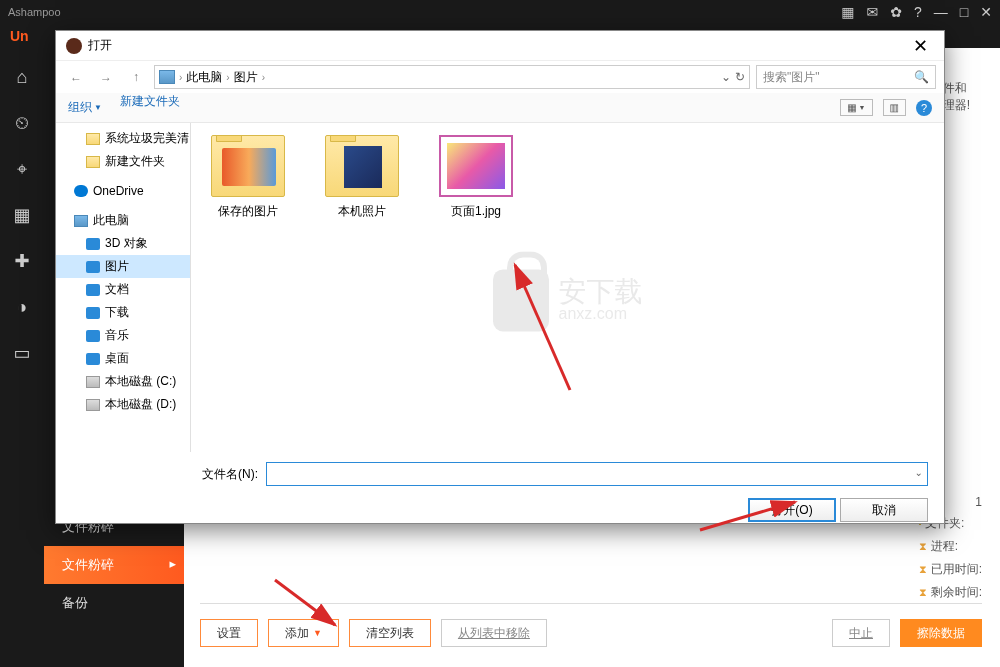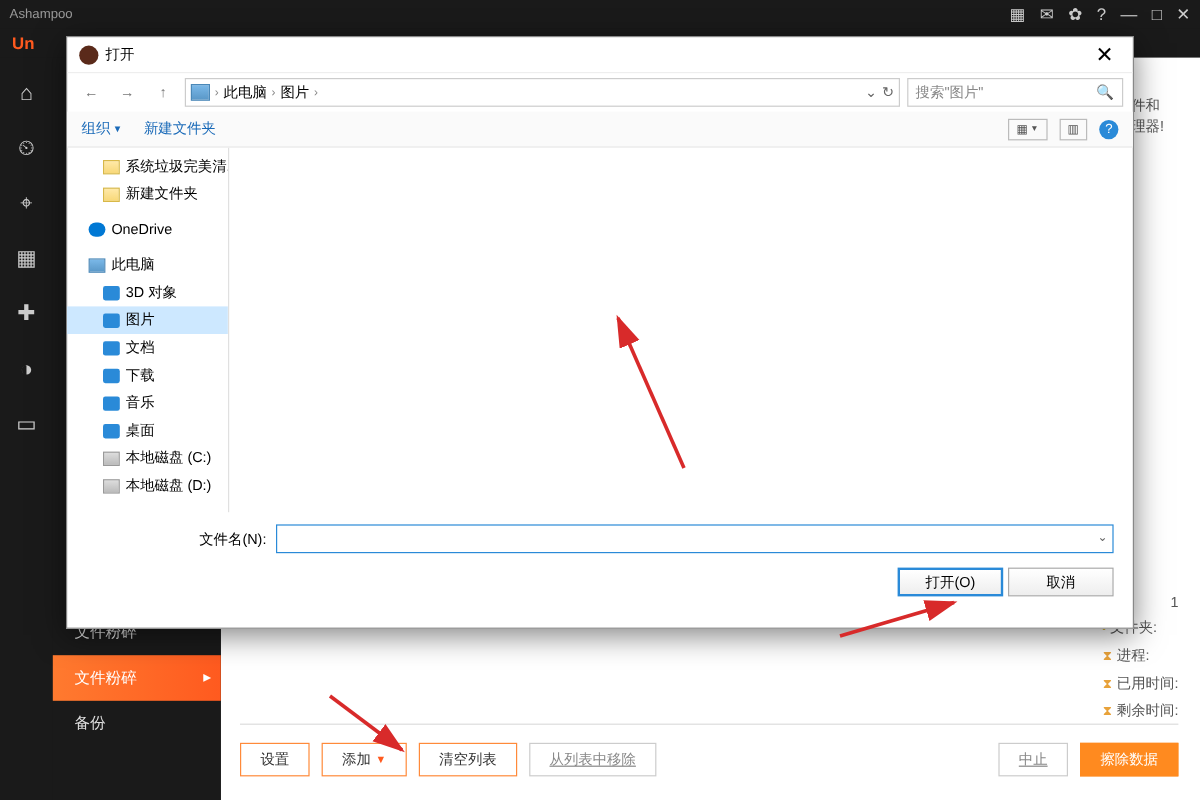--- a/index.html
+++ b/index.html
@@ -47,21 +47,21 @@
 .dlg-nav { height: 32px; display: flex; align-items: center; padding: 0 8px; gap: 6px; font-size: 12px; }
 .nav-arrow { width: 24px; height: 24px; display: flex; align-items: center; justify-content: center; color: #777; cursor: pointer; }
 .breadcrumb { flex: 1; height: 24px; border: 1px solid #ccc; display: flex; align-items: center; padding: 0 4px; gap: 4px; }
 .breadcrumb .pc-icon { width: 16px; height: 14px; background: linear-gradient(#7ab8e8,#5a98c8); border: 1px solid #4a88b8; }
 .breadcrumb .sep { color: #888; font-size: 10px; }
 .breadcrumb .crumb { cursor: pointer; }
 .breadcrumb .end-controls { margin-left: auto; display: flex; gap: 4px; color: #666; }
 .search-box { width: 180px; height: 24px; border: 1px solid #ccc; display: flex; align-items: center; padding: 0 6px; color: #888; }
 .search-box span:last-child { margin-left: auto; }
 
-.dlg-toolbar { height: 30px; display: flex; align-items: center; padding: 0 12px; font-size: 12px; border-bottom: 1px solid #e8e8e8; background: #fafafa; }
+.dlg-toolbar { height: 30px; display: flex; padding: 0 12px; font-size: 12px; border-bottom: 1px solid #e8e8e8; background: #fafafa; }
 .dlg-toolbar .org { color: #1a6ab8; cursor: pointer; display:flex; align-items:center; gap:2px;}
 .dlg-toolbar .org .dd { font-size: 8px; }
 .dlg-toolbar .newf { margin-left: 18px; color: #1a6ab8; cursor: pointer; }
 .dlg-toolbar .right-icons { margin-left: auto; display: flex; gap: 10px; align-items: center; color: #555; }
 .dlg-toolbar .right-icons .view-btn { border: 1px solid #bbb; padding: 2px 6px; font-size: 10px; display:flex; align-items:center; gap:2px;}
 .dlg-toolbar .help-icon { width: 16px; height: 16px; border-radius: 8px; background: #2a8ad8; color: #fff; display: flex; align-items: center; justify-content: center; font-size: 11px; }
 
 .dlg-body { flex: 1; display: flex; overflow: hidden; }
 .tree { width: 135px; border-right: 1px solid #e0e0e0; overflow-y: auto; font-size: 12px; padding: 4px 0; }
 .tree-item { display: flex; align-items: center; padding: 3px 6px 3px 18px; gap: 5px; cursor: pointer; white-space: nowrap; }
@@ -84,21 +84,21 @@
 .img-thumb { background: #fff; border: 2px solid #c85aa8; position: relative; }
 .img-thumb::after { content:""; position:absolute; left:6px; top:6px; right:6px; bottom:6px; background: linear-gradient(135deg,#f8e878,#e85aa8,#8a5ae8); }
 
 
 .watermark { position: absolute; left: 50%; top: 50%; transform: translate(-50%, -30%); display: flex; align-items: center; gap: 10px; opacity: 0.18; pointer-events: none; }
 .watermark .lock { width: 56px; height: 62px; background: #888; border-radius: 10px; position: relative; }
 .watermark .lock::before { content:""; position:absolute; top:-18px; left:14px; width:28px; height:28px; border:6px solid #888; border-bottom:none; border-radius: 16px 16px 0 0; }
 .watermark .txt { font-size: 28px; color: #888; line-height: 1; }
 .watermark .txt .dom { font-size: 16px; }
 
-.dlg-footer { padding: 10px 16px 26px; font-size: 12px; }
+.dlg-footer { padding: 10px 16px 1px; font-size: 12px; margin-left: 36px; }
 .fname-row { display: flex; align-items: center; gap: 8px; margin-bottom: 12px; }
 .fname-label { width: 150px; text-align: right; }
 .fname-input { flex: 1; height: 24px; border: 1px solid #2a8ad8; padding: 0 6px; position: relative; }
 .fname-input .dd { position: absolute; right: 4px; top: 4px; color: #666; font-size: 10px; }
 .dlg-btns { display: flex; justify-content: flex-end; gap: 4px; }
 .dlg-btn { width: 88px; height: 24px; border: 1px solid #aaa; background: linear-gradient(#fff,#eee); font-size: 12px; cursor: pointer; }
 .dlg-btn.primary { border: 2px solid #2a8ad8; }
 
 
 .arrow { position: absolute; pointer-events: none; }
@@ -283,20 +283,46 @@
           <span class="ticon drive-ico"></span>
           <span>本地磁盘 (C:)</span>
         </div>
       <div class="tree-item indent">
           <span class="ticon drive-ico"></span>
           <span>本地磁盘 (D:)</span>
         </div>
 
     </div>
 
+    <div class="file-area">
+      <div class="file-item">
+        <div class="file-thumb folder-thumb">
+            <div class="inner1"></div>
+          </div>
+        <span>保存的图片</span>
+      </div>
+      <div class="file-item">
+        <div class="file-thumb folder-thumb">
+            <div class="inner2"></div>
+          </div>
+        <span>本机照片</span>
+      </div>
+      <div class="file-item">
+        <div class="file-thumb img-thumb"></div>
+        <span>页面1.jpg</span>
+      </div>
+
+      <div class="watermark">
+        <div class="lock"></div>
+        <div class="txt">
+          <div>安下载</div>
+          <div class="dom">anxz.com</div>
+        </div>
+      </div>
+    </div>
   </div>
 
   <div class="dlg-footer">
     <div class="fname-row">
       <span class="fname-label">文件名(N):</span>
       <div class="fname-input">
           <span class="dd">⌄</span>
         </div>
     </div>
     <div class="dlg-btns">

